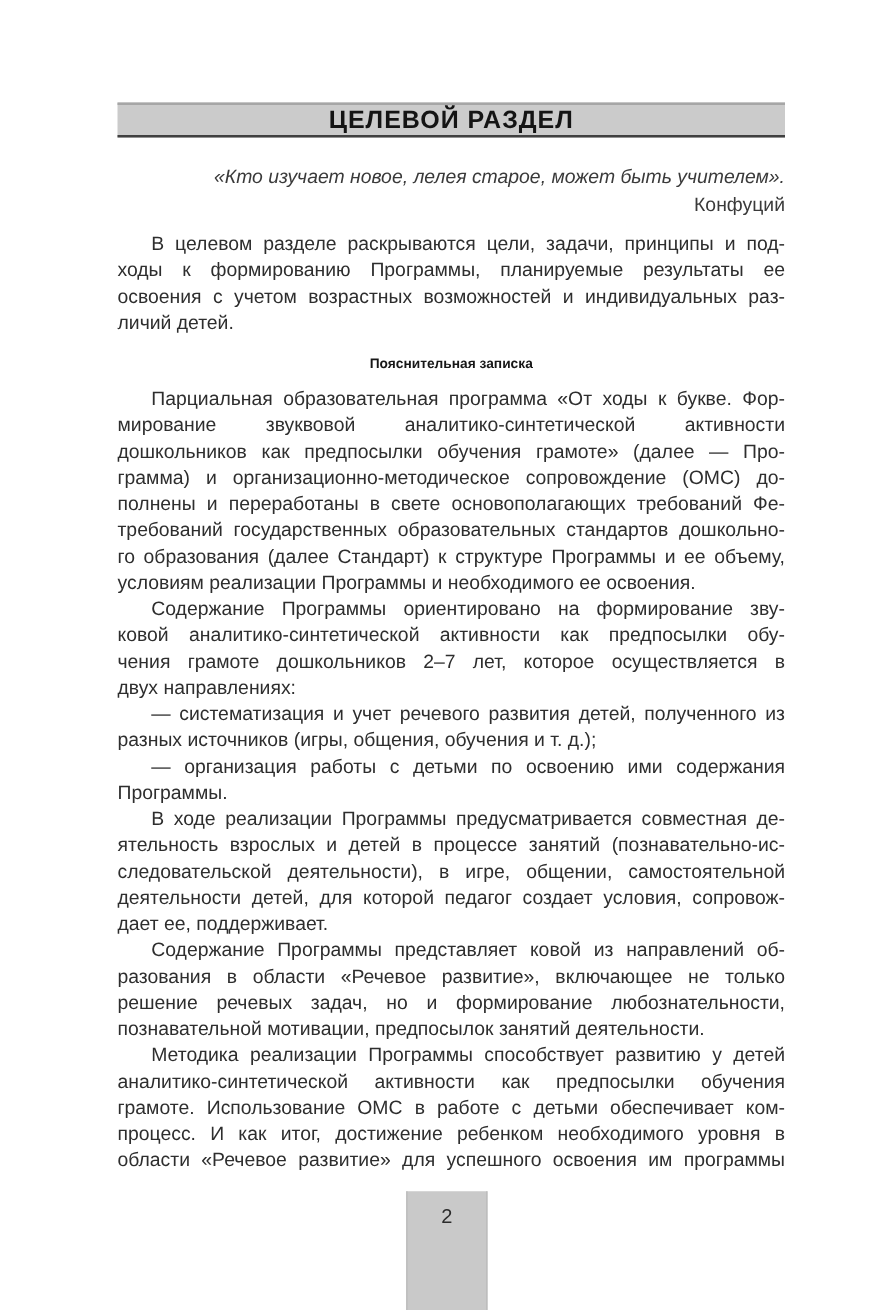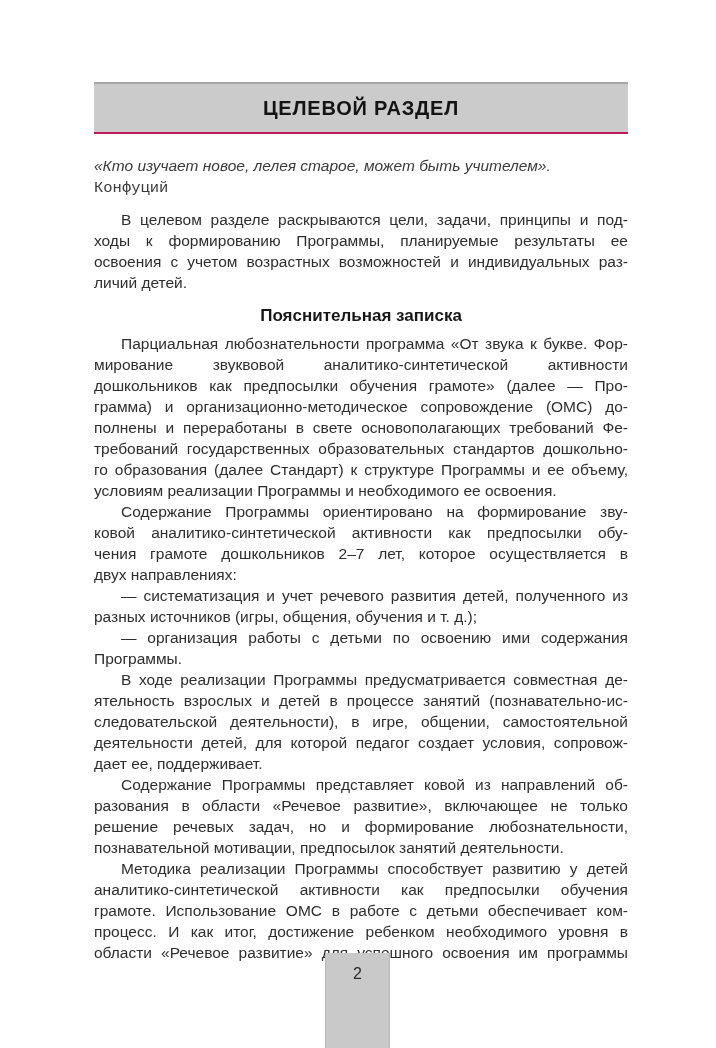--- a/index.html
+++ b/index.html
@@ -18,66 +18,66 @@
   }
   #content {
     position: absolute;
     left: 94px;
     top: 82px;
     width: 534px;
   }
   .section-header-box {
     box-sizing: border-box;
     width: 534px;
-    height: 52px;
+    height: 28px;
     background: #cbcbcb;
     border-top: 2px solid #a6a6a6;
-    border-bottom: 2px solid #be185d;
+    border-bottom: 2px solid #404040;
     display: flex;
     align-items: center;
     justify-content: center;
   }
   .section-title {
     font-size: 20px;
     font-weight: 700;
     letter-spacing: 0.8px;
     color: #141414;
   }
   .epigraph {
     margin-top: 20px;
+    text-align: right;
     font-size: 15.5px;
     line-height: 23px;
   }
   .epigraph-quote {
     font-style: italic;
     color: #3a3a3a;
   }
   .epigraph-author {
     font-style: normal;
     color: #3a3a3a;
-    font-family: Liberation Mono, monospace;
   }
   .body-text {
     margin-top: 9px;
     font-size: 15.5px;
     line-height: 21px;
     color: #2e2e2e;
   }
   .para { margin: 0; }
   .line {
     text-align: justify;
     text-align-last: justify;
     white-space: normal;
   }
   .line.first { text-indent: 27px; }
   .line.last { text-align-last: left; }
   .subheading {
     text-align: center;
     font-weight: 700;
-    font-size: 17px;
+    font-size: 11px;
     color: #171717;
     margin-top: 12px;
     margin-bottom: 7px;
   }
   .page-number-box {
     position: absolute;
     left: 325px;
     top: 953px;
     width: 65px;
     height: 95px;
@@ -111,21 +111,21 @@
 
     <div class="body-text">
         <div class="para">
           <div class="line first">В целевом разделе раскрываются цели, задачи, принципы и под-</div>
           <div class="line">ходы к формированию Программы, планируемые результаты ее</div>
           <div class="line">освоения с учетом возрастных возможностей и индивидуальных раз-</div>
           <div class="line last">личий детей.</div>
         </div>
         <div class="subheading">Пояснительная записка</div>
         <div class="para">
-          <div class="line first">Парциальная любознательности программа «От звука к букве. Фор-</div>
+          <div class="line first">Парциальная образовательная программа «От ходы к букве. Фор-</div>
           <div class="line">мирование звуквовой аналитико-синтетической активности</div>
           <div class="line">дошкольников как предпосылки обучения грамоте» (далее — Про-</div>
           <div class="line">грамма) и организационно-методическое сопровождение (ОМС) до-</div>
           <div class="line">полнены и переработаны в свете основополагающих требований Фе-</div>
           <div class="line">требований государственных образовательных стандартов дошкольно-</div>
           <div class="line">го образования (далее Стандарт) к структуре Программы и ее объему,</div>
           <div class="line last">условиям реализации Программы и необходимого ее освоения.</div>
         </div>
         <div class="para">
           <div class="line first">Содержание Программы ориентировано на формирование зву-</div>

